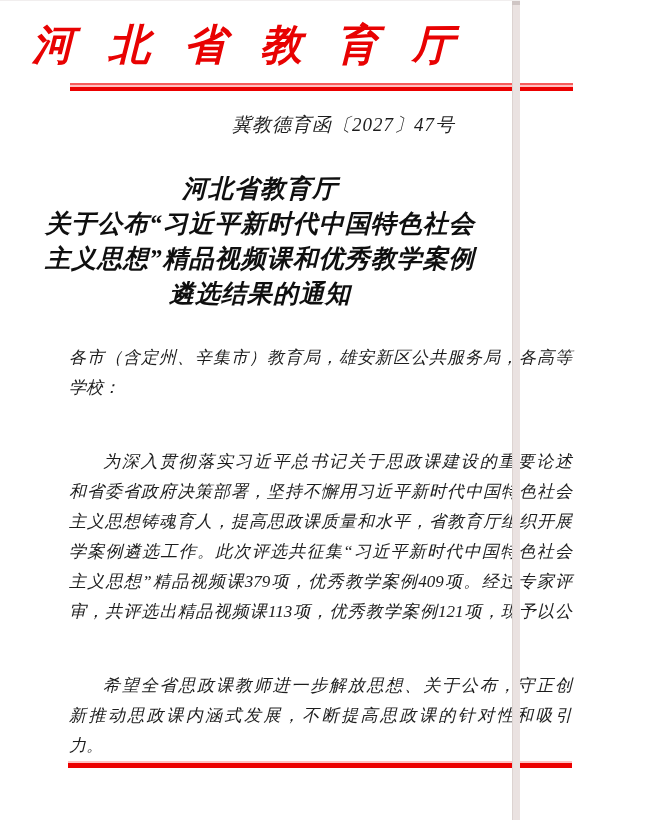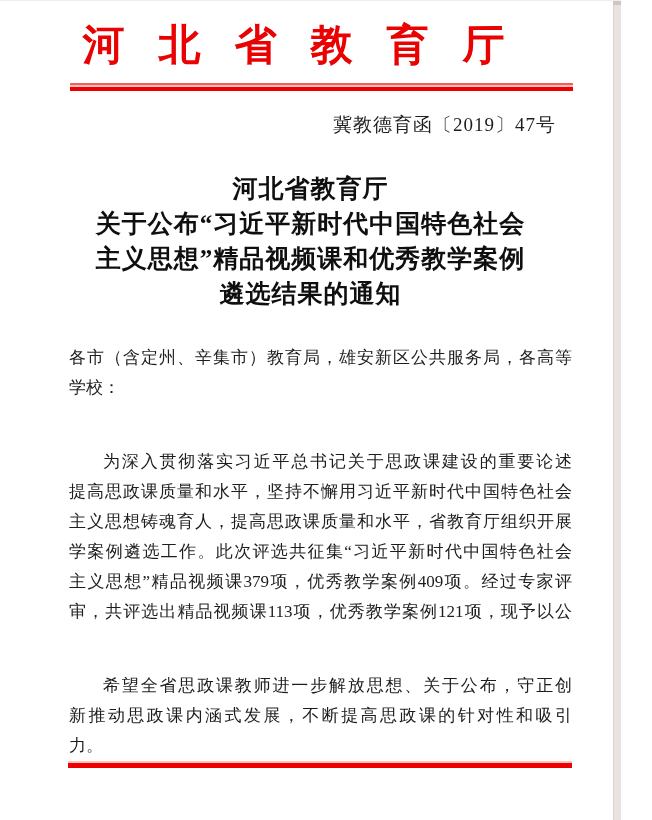--- a/index.html
+++ b/index.html
@@ -8,24 +8,25 @@
   }
   body {
     width: 652px;
     height: 820px;
     background: #ffffff;
     overflow: hidden;
     font-family: "Liberation Serif", "DejaVu Serif", serif;
   }
   .page {
     position: relative;
-    width: 621px;
+    width: 520px;
     height: 820px;
     background: #ffffff;
     border-top: 1px solid #f1eeee;
+    font-style: italic;
   }
   
   .letterhead {
     position: absolute;
     top: 18px;
     left: 0;
     width: 100%;
     margin-right: -34px;
     text-align: center;
     font-size: 42px;
@@ -124,34 +125,34 @@
 </style>
 </head>
 <body>
 
 <div class="page">
 
   <div class="letterhead">河北省教育厅</div>
 
   <div class="rule-top"></div>
 
-  <div class="doc-number">冀教德育函〔2019〕47号</div>
+  <div class="doc-number">冀教德育函〔2027〕47号</div>
 
   <div class="title">
     <div>河北省教育厅</div>
     <div>关于公布“习近平新时代中国特色社会</div>
     <div>主义思想”精品视频课和优秀教学案例</div>
     <div>遴选结果的通知</div>
   </div>
 
   <div class="body-text">
     <div class="line fill">各市（含定州、辛集市）教育局，雄安新区公共服务局，各高等</div>
     <div class="line">学校：</div>
     <div class="line fill indent">为深入贯彻落实习近平总书记关于思政课建设的重要论述</div>
-    <div class="line fill">提高思政课质量和水平，坚持不懈用习近平新时代中国特色社会</div>
+    <div class="line fill">和省委省政府决策部署，坚持不懈用习近平新时代中国特色社会</div>
     <div class="line fill">主义思想铸魂育人，提高思政课质量和水平，省教育厅组织开展</div>
     <div class="line fill">学案例遴选工作。此次评选共征集“习近平新时代中国特色社会</div>
     <div class="line fill">主义思想”精品视频课379项，优秀教学案例409项。经过专家评</div>
     <div class="line fill">审，共评选出精品视频课113项，优秀教学案例121项，现予以公</div>
     <div class="line fill indent">希望全省思政课教师进一步解放思想、关于公布，守正创</div>
     <div class="line fill">新推动思政课内涵式发展，不断提高思政课的针对性和吸引</div>
     <div class="line">力。</div>
   </div>
 
   <div class="rule-bottom"></div>

